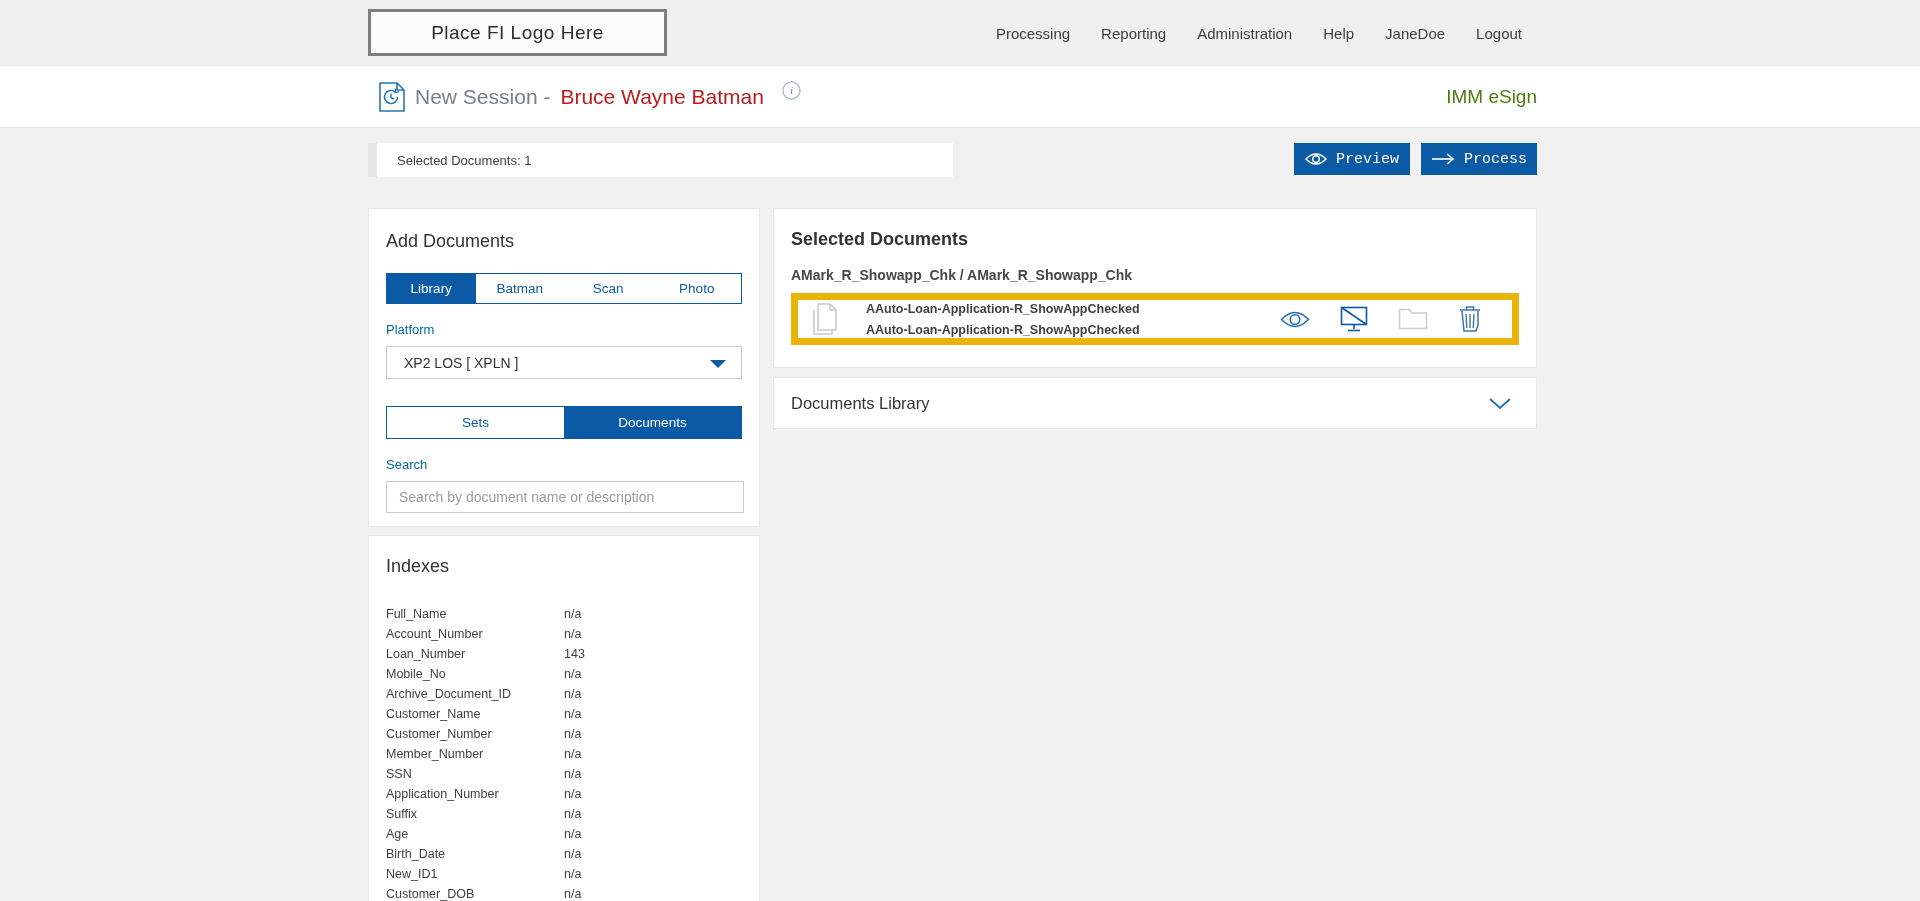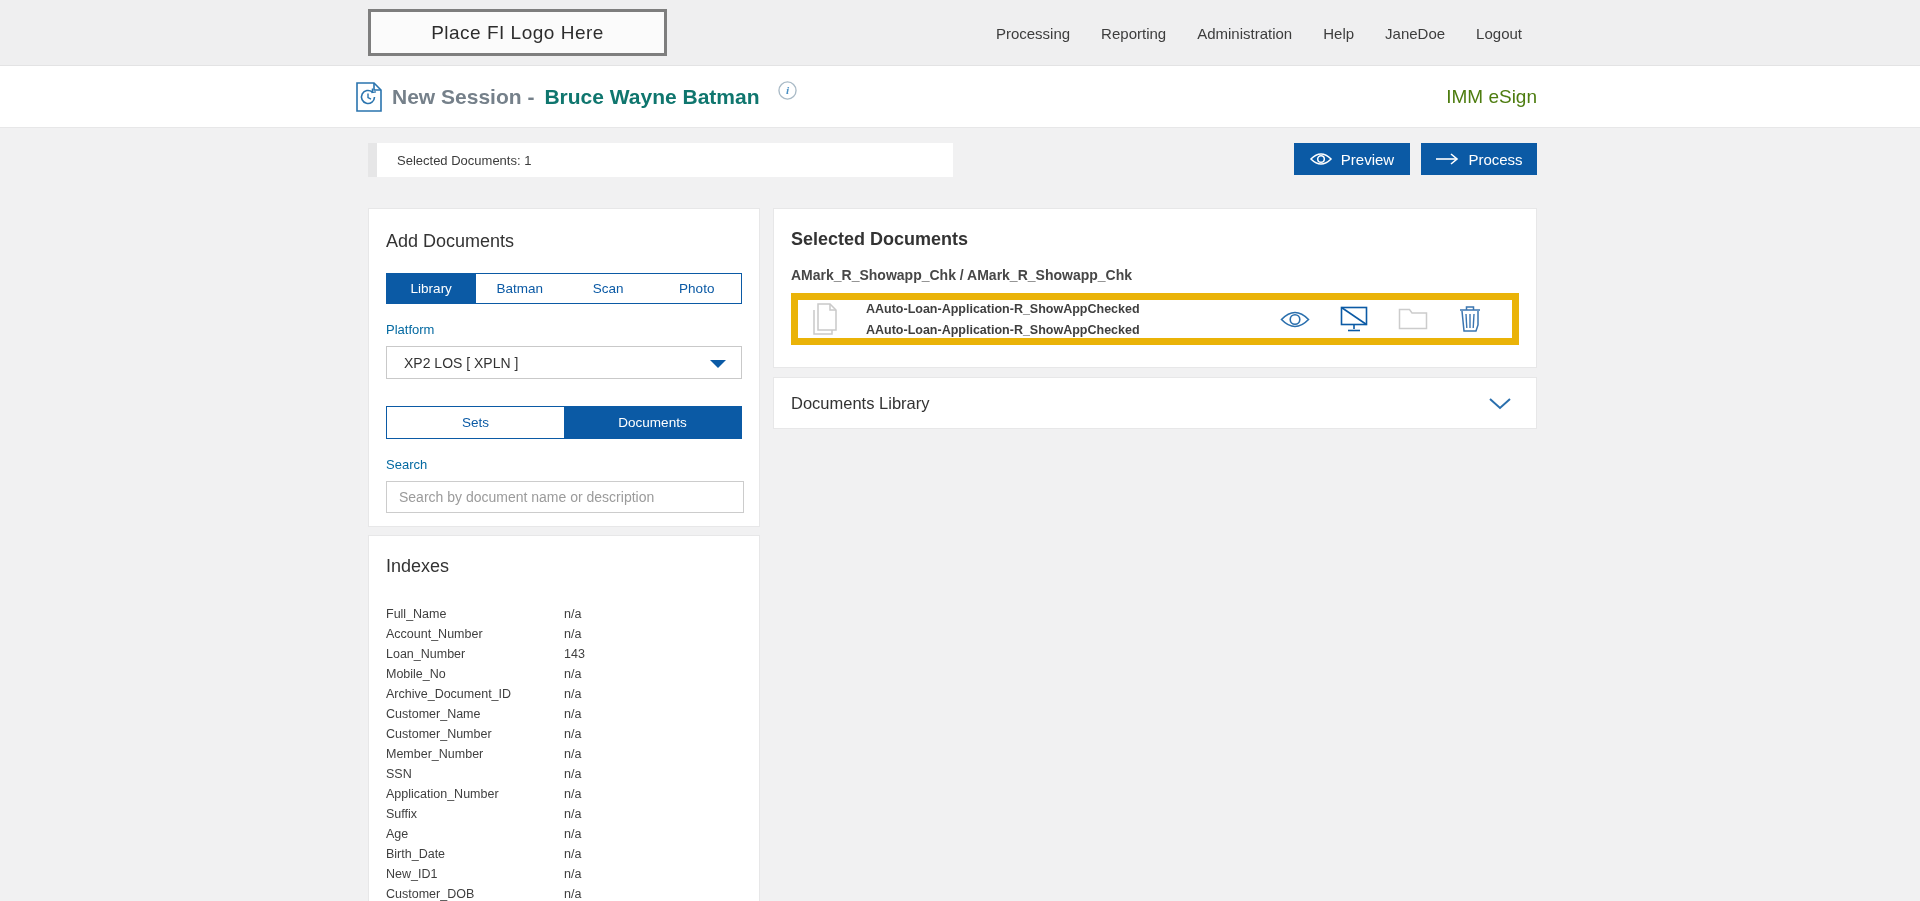--- a/index.html
+++ b/index.html
@@ -14,37 +14,37 @@
               background: #fbfbfb; border: 3px solid #7e7e7e;
               display: flex; align-items: center; justify-content: center;
               font-size: 19px; color: #2d2d2d; letter-spacing: .5px; }
   .nav-menu { position: absolute; right: 398px; top: 0; height: 66px;
               display: flex; align-items: center; gap: 31px; margin-left: 12px; }
   .nav-item { font-size: 15px; color: #3d3d3d; cursor: pointer; white-space: nowrap; }
 
   
   .header { position: absolute; top: 66px; left: 0; width: 1920px; height: 62px;
             background: #ffffff; border-bottom: 1px solid #e7e7e8; }
-  .session { position: absolute; left: 356px; top: 0; height: 62px;
-             display: flex; align-items: center; gap: 10px; font-weight: bold; }
+  .session { position: absolute; left: 379px; top: 0; height: 62px;
+             display: flex; align-items: center; gap: 10px; }
   .session-icon { width: 26px; height: 30px; }
   .session-label { font-size: 21px; color: #75808a; }
-  .session-name { font-size: 21px; color: #0f766e; }
+  .session-name { font-size: 21px; color: #b91c1c; }
   .info-icon { width: 19px; height: 19px; margin-left: 8px; margin-bottom: 14px; cursor: pointer; }
   .brand { position: absolute; right: 383px; top: 0; height: 62px; display: flex; align-items: center;
            font-size: 19px; color: #4d7c0f; }
 
   
   .selected-bar { position: absolute; left: 368px; top: 143px; width: 585px; height: 34px;
                   background: #ffffff; border-left: 9px solid #e6e6e7;
                   display: flex; align-items: center; padding-left: 20px;
                   font-size: 13px; color: #3c3c3c; }
   .btn { position: absolute; top: 143px; width: 116px; height: 32px; background: #0b5aa5;
          color: #ffffff; border: none; display: flex; align-items: center; justify-content: center;
-         gap: 9px; font-size: 15px; font-family: Liberation Sans, sans-serif; cursor: pointer; }
+         gap: 9px; font-size: 15px; font-family: Liberation Mono, monospace; cursor: pointer; }
   .btn-preview { left: 1294px; }
   .btn-process { left: 1421px; }
 
   
   .panel { position: absolute; background: #ffffff; border: 1px solid #e7e7e8; }
   .panel-title { font-size: 18px; color: #333333; }
 
   
   .add-docs { left: 368px; top: 208px; width: 392px; height: 319px; padding: 22px 17px 0 17px; }
   .tabbar { margin-top: 21px; height: 31px; border: 1px solid #0b5aa5; display: flex; background: #fff; }

